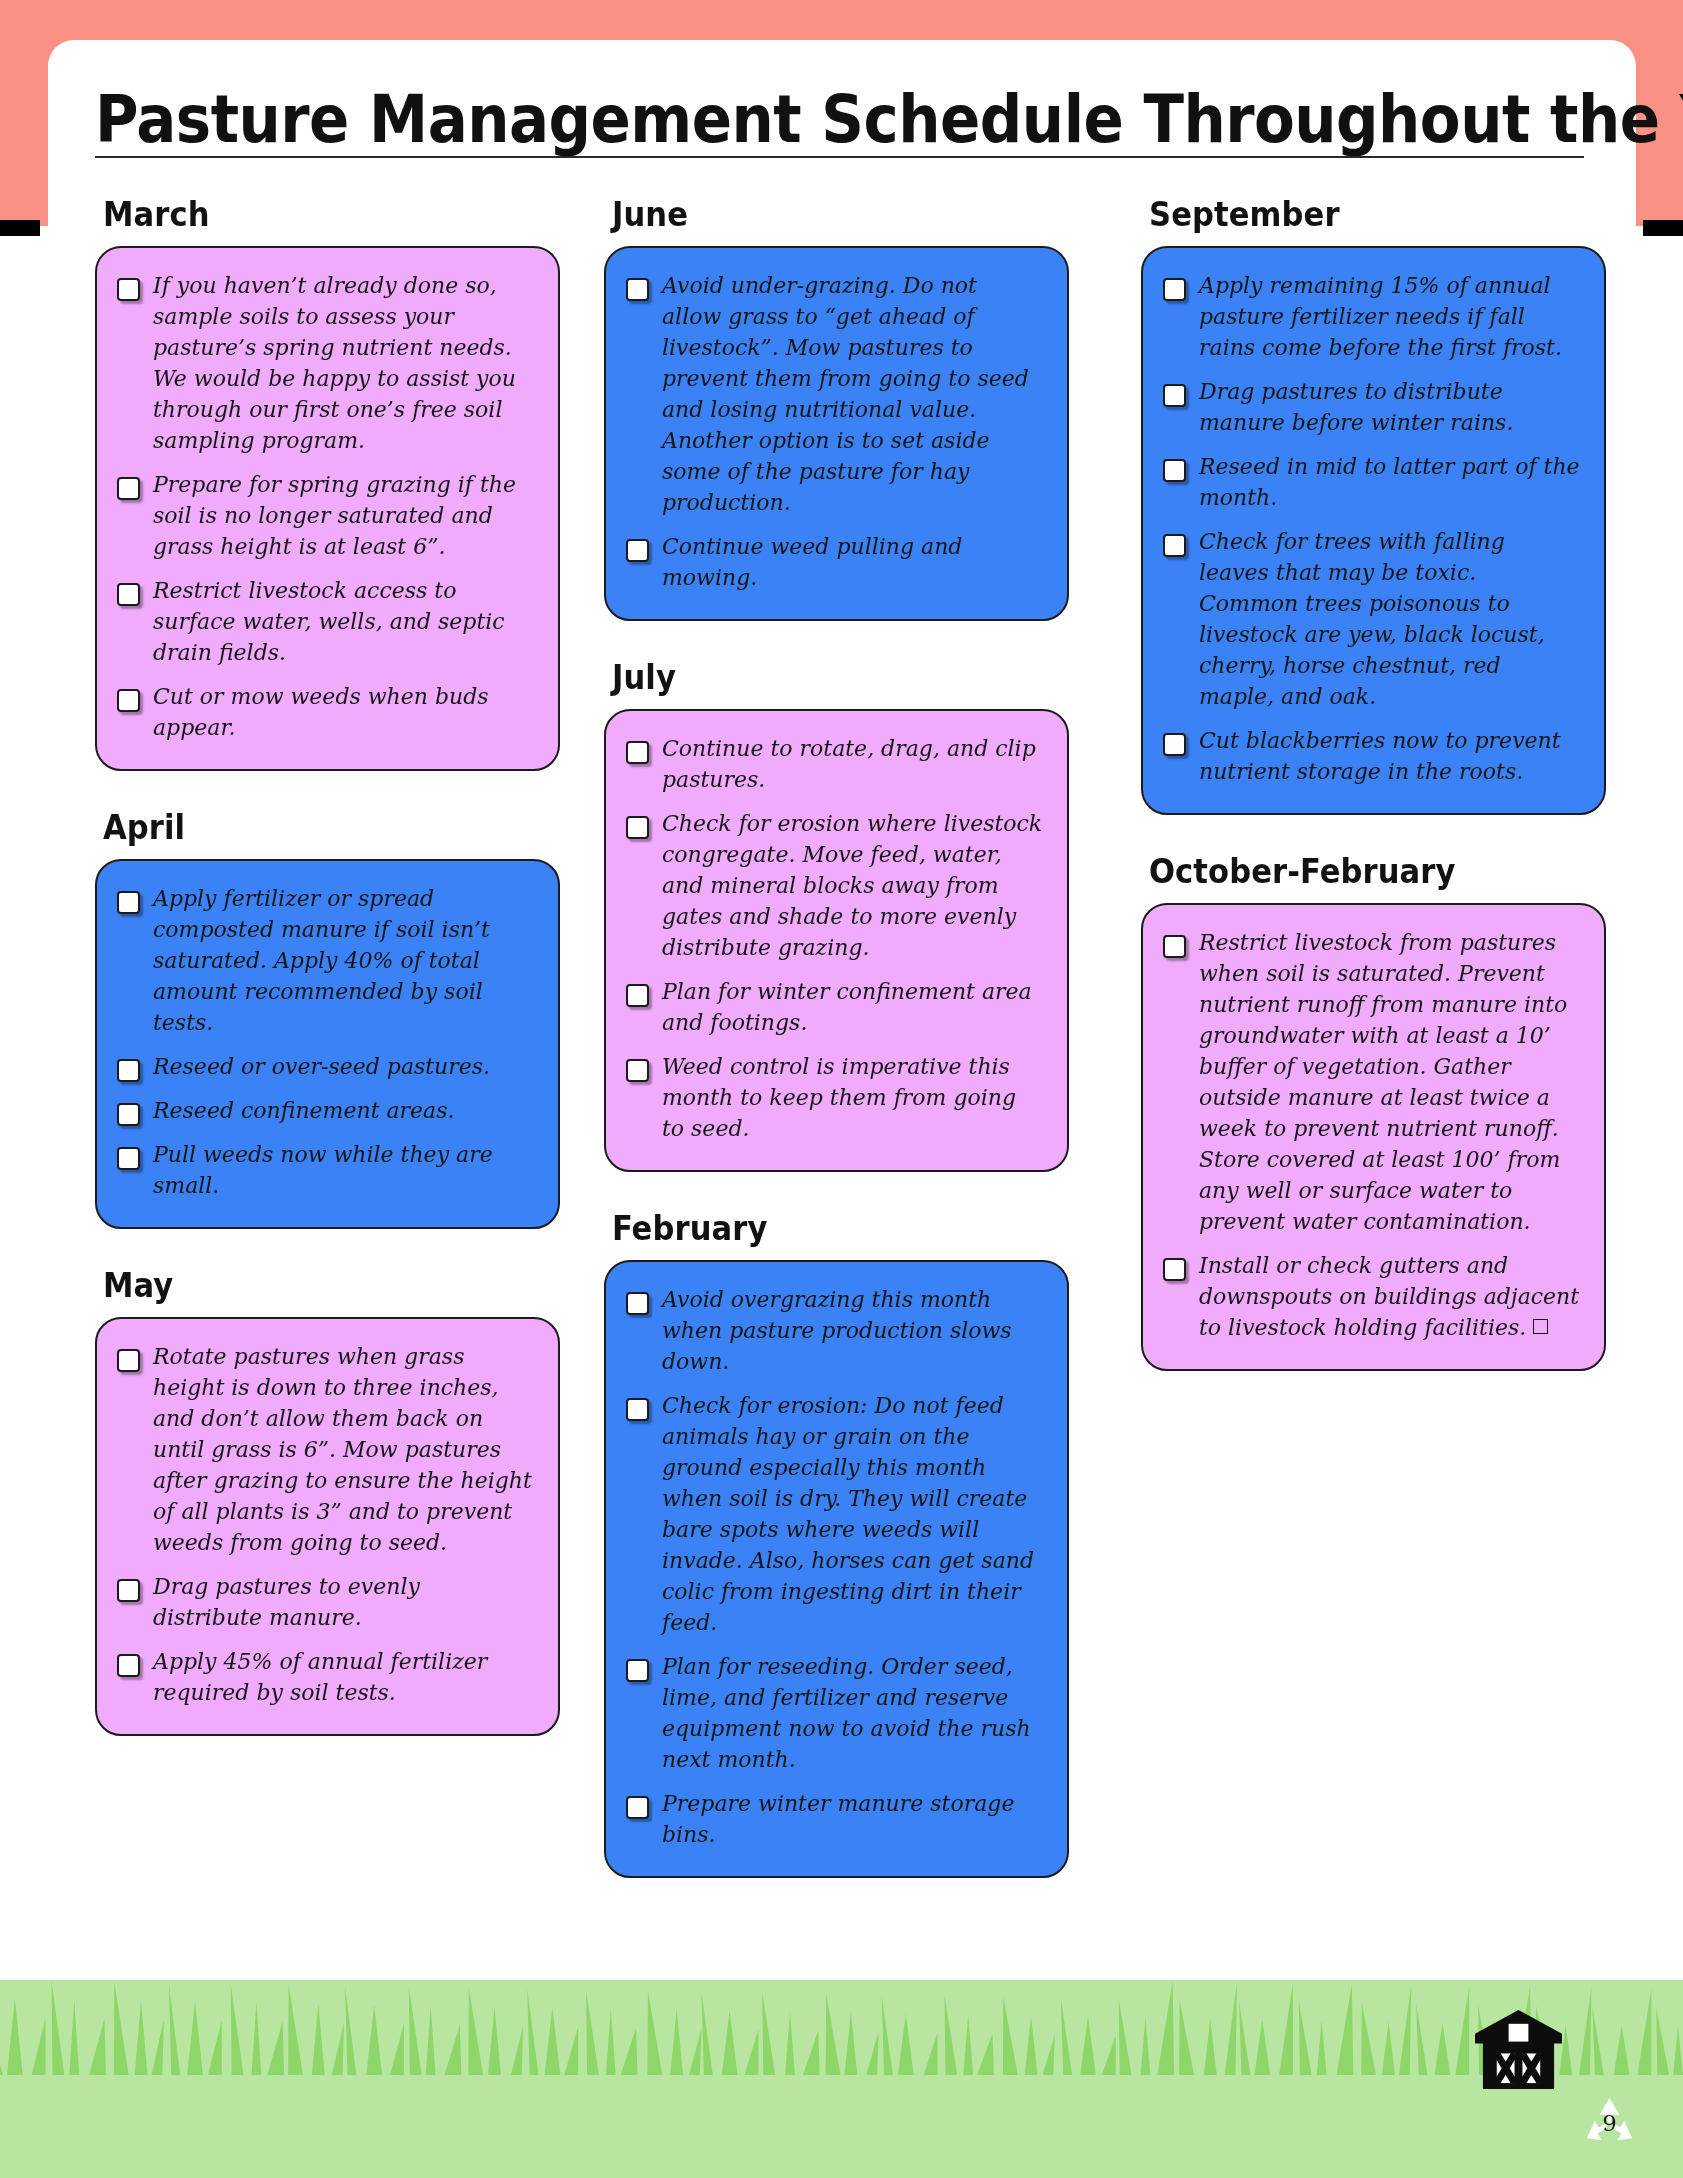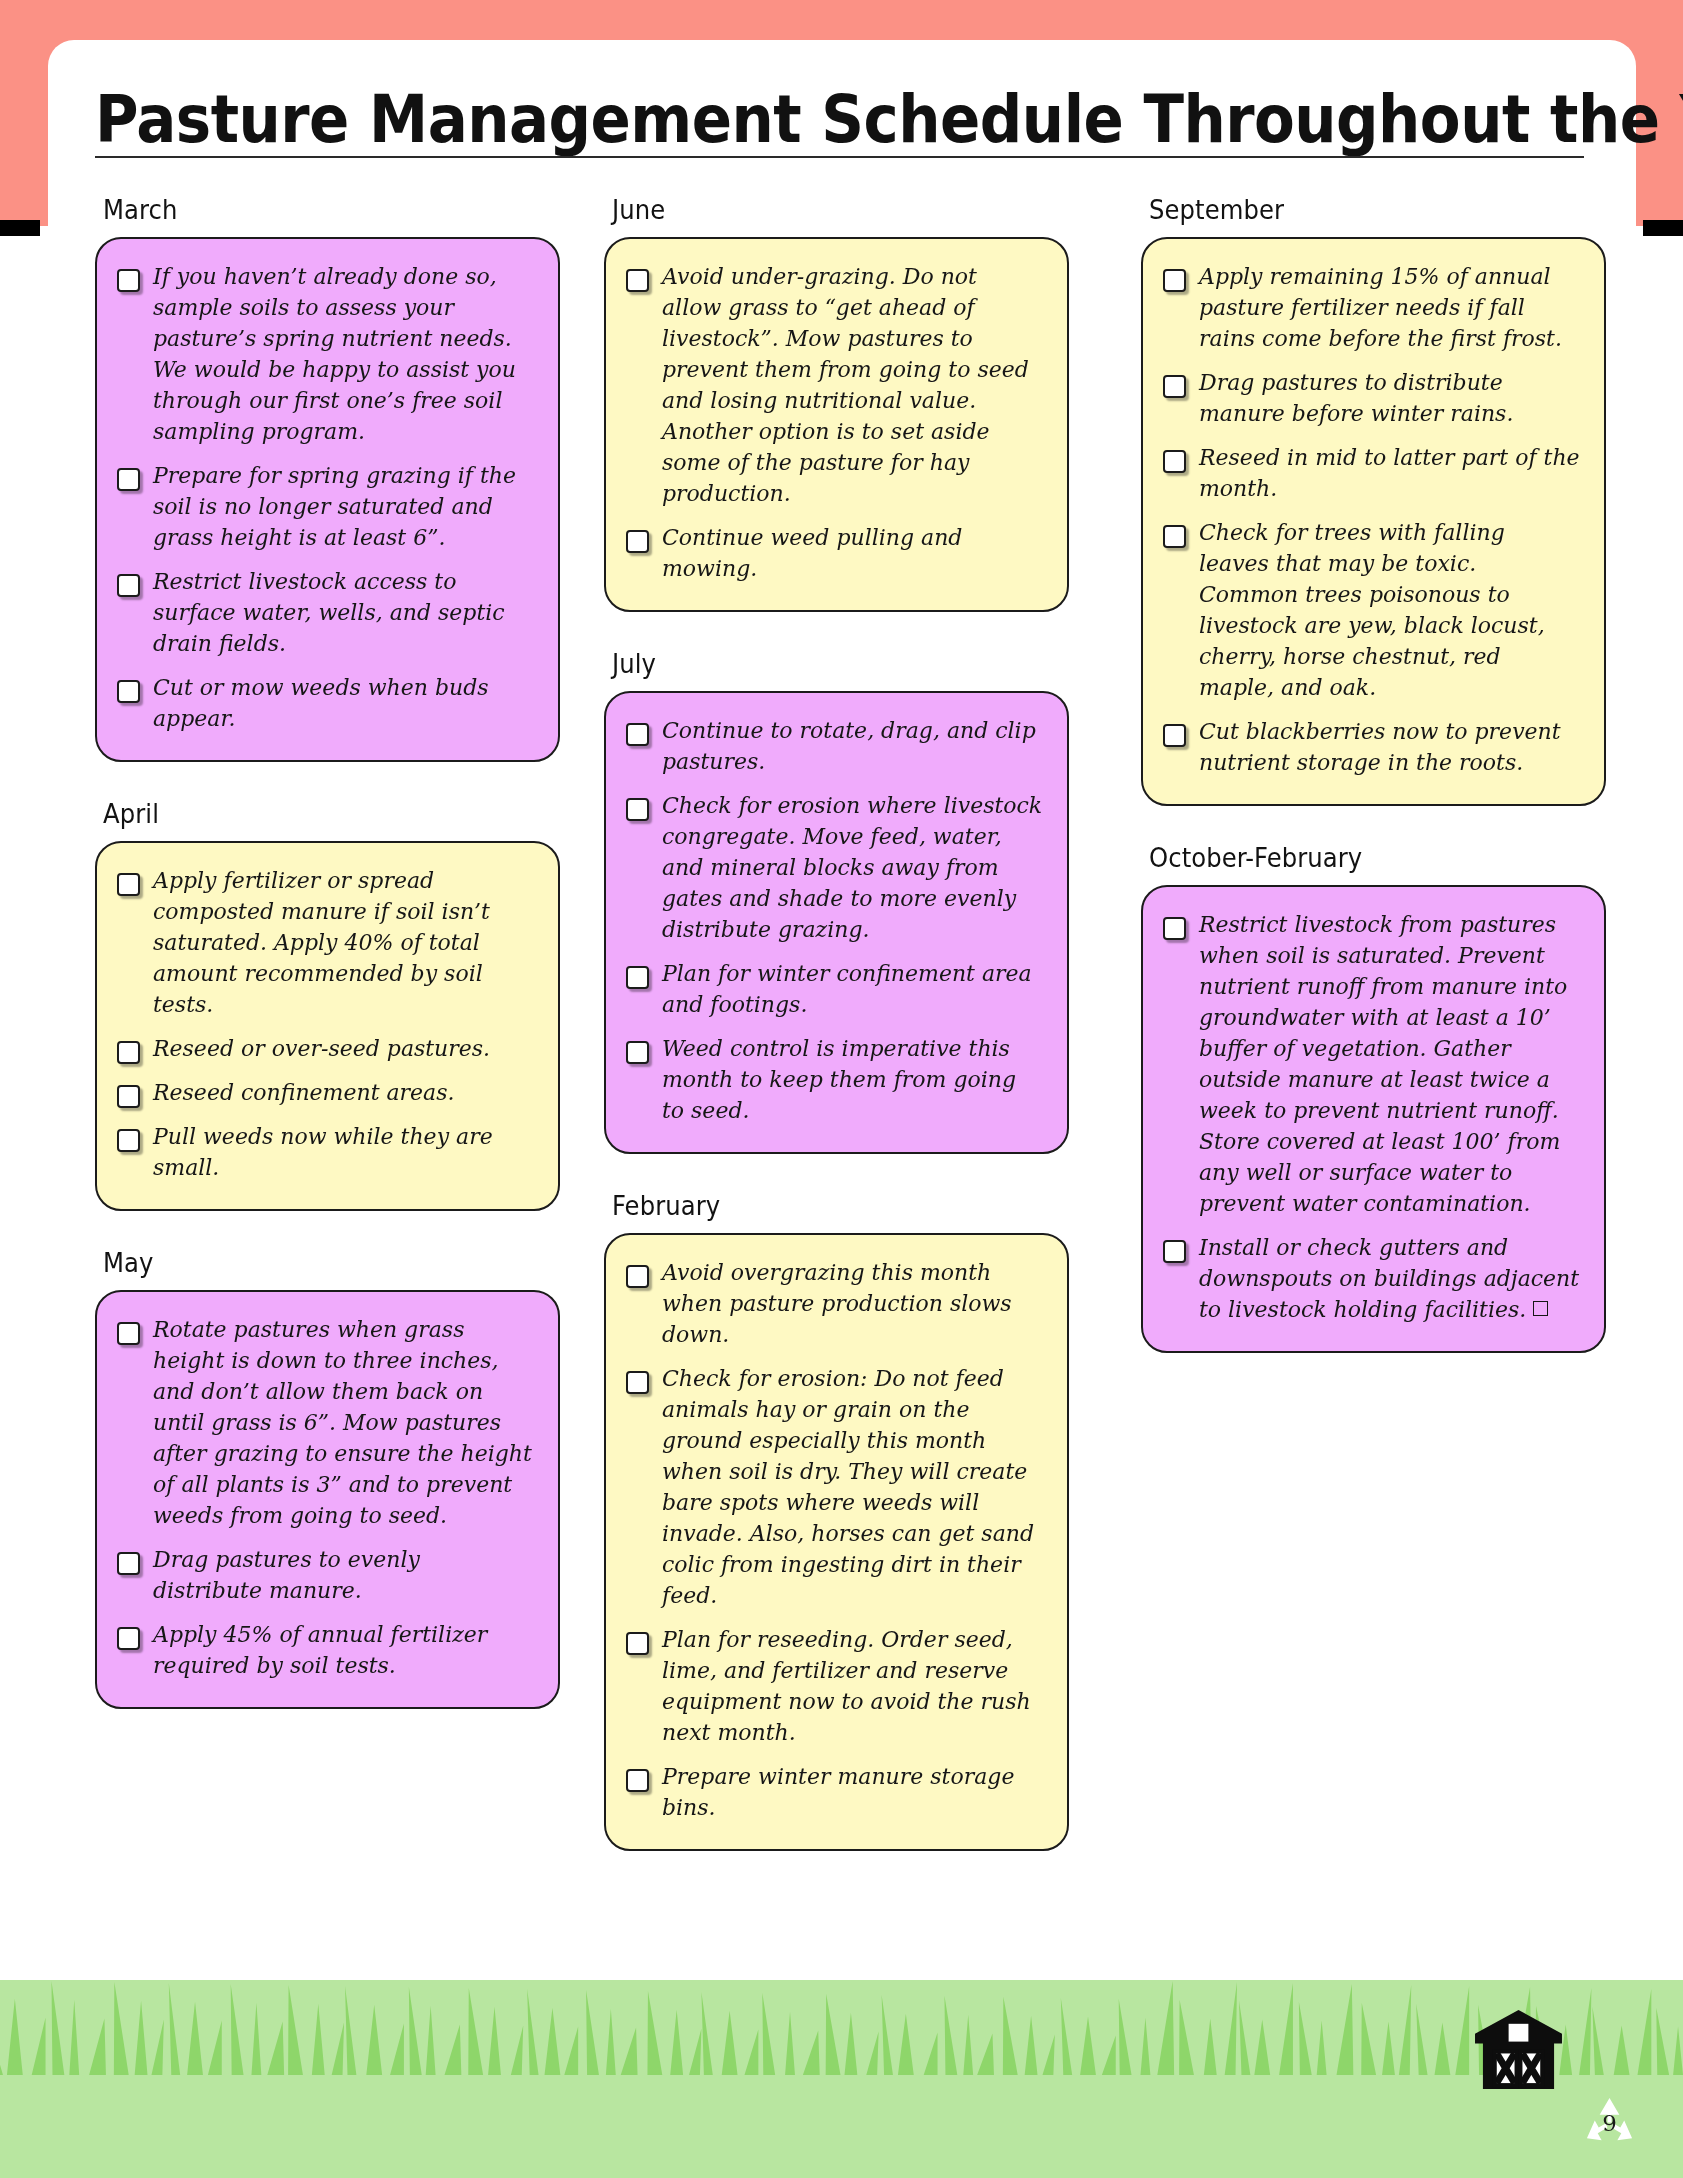--- a/index.html
+++ b/index.html
@@ -37,37 +37,37 @@
   #title-rule{
     position:absolute;left:95px;top:156px;width:1489px;height:2px;background:#2a2a2a;
   }
   
   .column{position:absolute;top:194px;}
   #col-1{left:95px;width:465px;}
   #col-2{left:604px;width:465px;}
   #col-3{left:1141px;width:465px;}
 
   .month-heading{
-    font-size:27px;font-weight:normal;color:#121212;
+    font-size:34px;font-weight:bold;color:#121212;
     font-family:"DejaVu Sans Condensed","Liberation Sans", sans-serif;
     font-stretch:condensed;
     margin:0 0 12px 8px;
     letter-spacing:0.1px;
   }
   .month-heading.spaced{margin-top:36px;}
 
   .card{
     border:2px solid #1b1b1b;
     border-radius:26px;
     padding:22px 24px 26px 20px;
     margin-bottom:4px;
     box-sizing:border-box;
   }
   .card.pink{background:#f0abfc;}
-  .card.green{background:#fef9c3;}
+  .card.green{background:#3b82f6;}
 
   .task{
     display:flex;
     align-items:flex-start;
     margin-bottom:13px;
   }
   .task:last-child{margin-bottom:0;}
 
   .checkbox{
     flex:0 0 auto;

